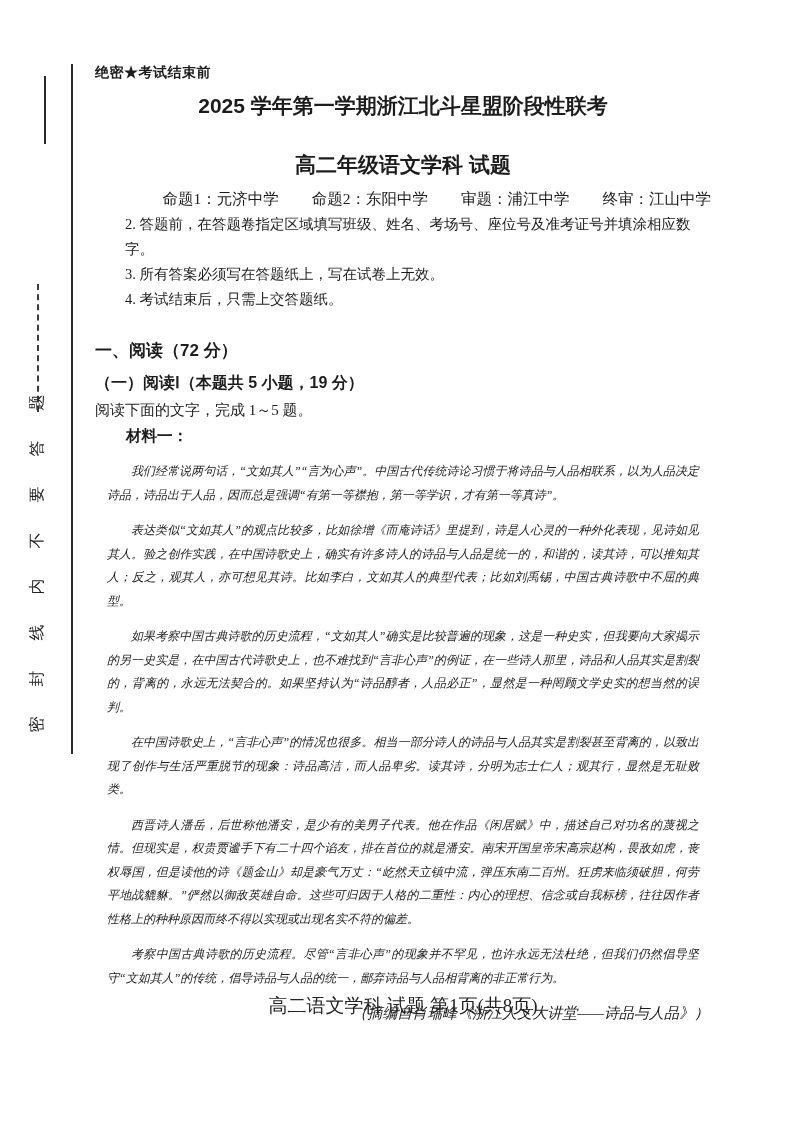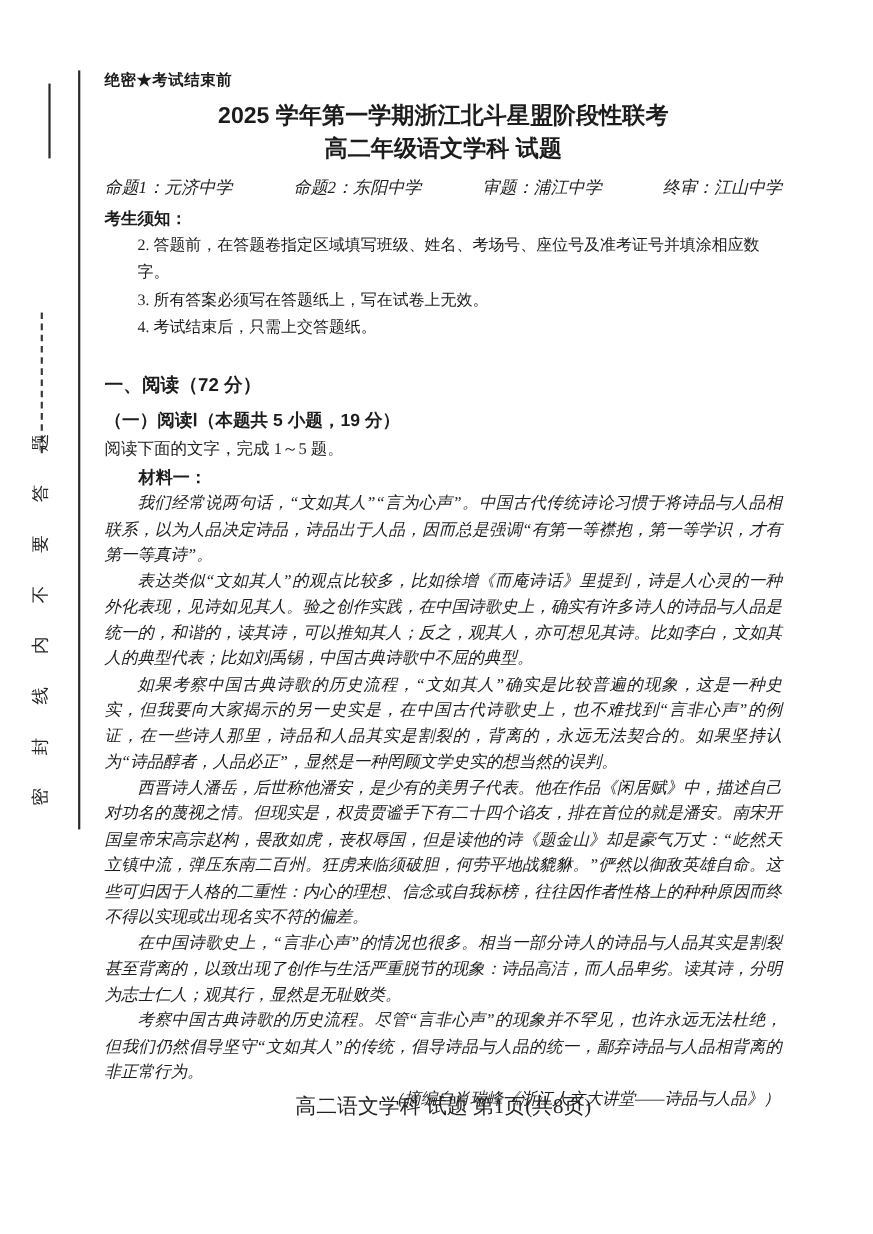--- a/index.html
+++ b/index.html
@@ -36,39 +36,39 @@
     transform: rotate(-90deg);
     margin-bottom:25px;
     color:#222;
   }
   
   .content {
     position:absolute; left:95px; top:64px; width:616px;
   }
   .hei { font-family:Liberation Sans, sans-serif; font-weight:bold; }
   .security { font-size:14px; letter-spacing:0.5px; }
-  .title { text-align:center; font-size:21px; line-height:30px; }
+  .title { text-align:center; font-size:21px; line-height:30px;margin-top:29px; }
   .title.first { margin-top:9px; }
   .committee {
     margin-top:9px; font-size:15.5px;
-    display:flex; justify-content:space-between; gap:33px; white-space:nowrap;font-style:italic;
+    display:flex; justify-content:flex-end; gap:33px; white-space:nowrap;
   }
   .notice-heading { font-size:15px; margin-top:9px; }
   .notice-list { margin-top:2px; padding-left:30px; }
   .notice-item { font-size:14.5px; line-height:25px; }
   .part-heading { font-size:17px; margin-top:27px; }
   .sub-heading  { font-size:16px; margin-top:11px; }
   .instruction  { font-size:15px; margin-top:4px; line-height:24px; }
   .material-label { font-size:15.5px; margin-top:2px; text-indent:2em; line-height:24px; }
   .kai {
     font-family:"Liberation Serif", serif;
     font-style: italic; 
   }
   .para {
-    margin:0; font-size:15px; line-height:23.5px;
+    margin:12px; font-size:12px; line-height:23.5px;
     text-indent:2em; text-align:justify;
   }
   .attribution {
     margin-top:1px; font-size:15px; line-height:23.5px;
     text-align:right; padding-right:2px;
   }
   .footer {
     position:absolute; left:95px; top:993px; width:616px;
     text-align:center; font-size:19px; color:#222;
   }
@@ -99,37 +99,36 @@
     <div class="title first hei">2025 学年第一学期浙江北斗星盟阶段性联考</div>
     <div class="title hei">高二年级语文学科 试题</div>
 
     <div class="committee">
       <span>命题1：元济中学</span>
       <span>命题2：东阳中学</span>
       <span>审题：浦江中学</span>
       <span>终审：江山中学</span>
     </div>
 
-    <div class="notice-heading hei">考生须知：</div>
     <div class="notice-list">
       <div class="notice-item">2. 答题前，在答题卷指定区域填写班级、姓名、考场号、座位号及准考证号并填涂相应数字。</div>
       <div class="notice-item">3. 所有答案必须写在答题纸上，写在试卷上无效。</div>
       <div class="notice-item">4. 考试结束后，只需上交答题纸。</div>
     </div>
 
     <div class="part-heading hei">一、阅读（72 分）</div>
     <div class="sub-heading hei">（一）阅读Ⅰ（本题共 5 小题，19 分）</div>
     <div class="instruction">阅读下面的文字，完成 1～5 题。</div>
     <div class="material-label hei">材料一：</div>
 
     <p class="para kai">我们经常说两句话，“文如其人”“言为心声”。中国古代传统诗论习惯于将诗品与人品相联系，以为人品决定诗品，诗品出于人品，因而总是强调“有第一等襟抱，第一等学识，才有第一等真诗”。</p>
     <p class="para kai">表达类似“文如其人”的观点比较多，比如徐增《而庵诗话》里提到，诗是人心灵的一种外化表现，见诗如见其人。验之创作实践，在中国诗歌史上，确实有许多诗人的诗品与人品是统一的，和谐的，读其诗，可以推知其人；反之，观其人，亦可想见其诗。比如李白，文如其人的典型代表；比如刘禹锡，中国古典诗歌中不屈的典型。</p>
     <p class="para kai">如果考察中国古典诗歌的历史流程，“文如其人”确实是比较普遍的现象，这是一种史实，但我要向大家揭示的另一史实是，在中国古代诗歌史上，也不难找到“言非心声”的例证，在一些诗人那里，诗品和人品其实是割裂的，背离的，永远无法契合的。如果坚持认为“诗品醇者，人品必正”，显然是一种罔顾文学史实的想当然的误判。</p>
+    <p class="para kai">在中国诗歌史上，“言非心声”的情况也很多。相当一部分诗人的诗品与人品其实是割裂甚至背离的，以致出现了创作与生活严重脱节的现象：诗品高洁，而人品卑劣。读其诗，分明为志士仁人；观其行，显然是无耻败类。</p>
     <p class="para kai">西晋诗人潘岳，后世称他潘安，是少有的美男子代表。他在作品《闲居赋》中，描述自己对功名的蔑视之情。但现实是，权贵贾谧手下有二十四个谄友，排在首位的就是潘安。南宋开国皇帝宋高宗赵构，畏敌如虎，丧权辱国，但是读他的诗《题金山》却是豪气万丈：“屹然天立镇中流，弹压东南二百州。狂虏来临须破胆，何劳平地战貔貅。”俨然以御敌英雄自命。这些可归因于人格的二重性：内心的理想、信念或自我标榜，往往因作者性格上的种种原因而终不得以实现或出现名实不符的偏差。</p>
-    <p class="para kai">在中国诗歌史上，“言非心声”的情况也很多。相当一部分诗人的诗品与人品其实是割裂甚至背离的，以致出现了创作与生活严重脱节的现象：诗品高洁，而人品卑劣。读其诗，分明为志士仁人；观其行，显然是无耻败类。</p>
     <p class="para kai">考察中国古典诗歌的历史流程。尽管“言非心声”的现象并不罕见，也许永远无法杜绝，但我们仍然倡导坚守“文如其人”的传统，倡导诗品与人品的统一，鄙弃诗品与人品相背离的非正常行为。</p>
 
     <div class="attribution kai">（摘编自肖瑞峰《浙江人文大讲堂——诗品与人品》）</div>
   </div>
 
   <div class="footer">高二语文学科 试题 第1页(共8页)</div>
 
 </div>
 
 </body></html>

